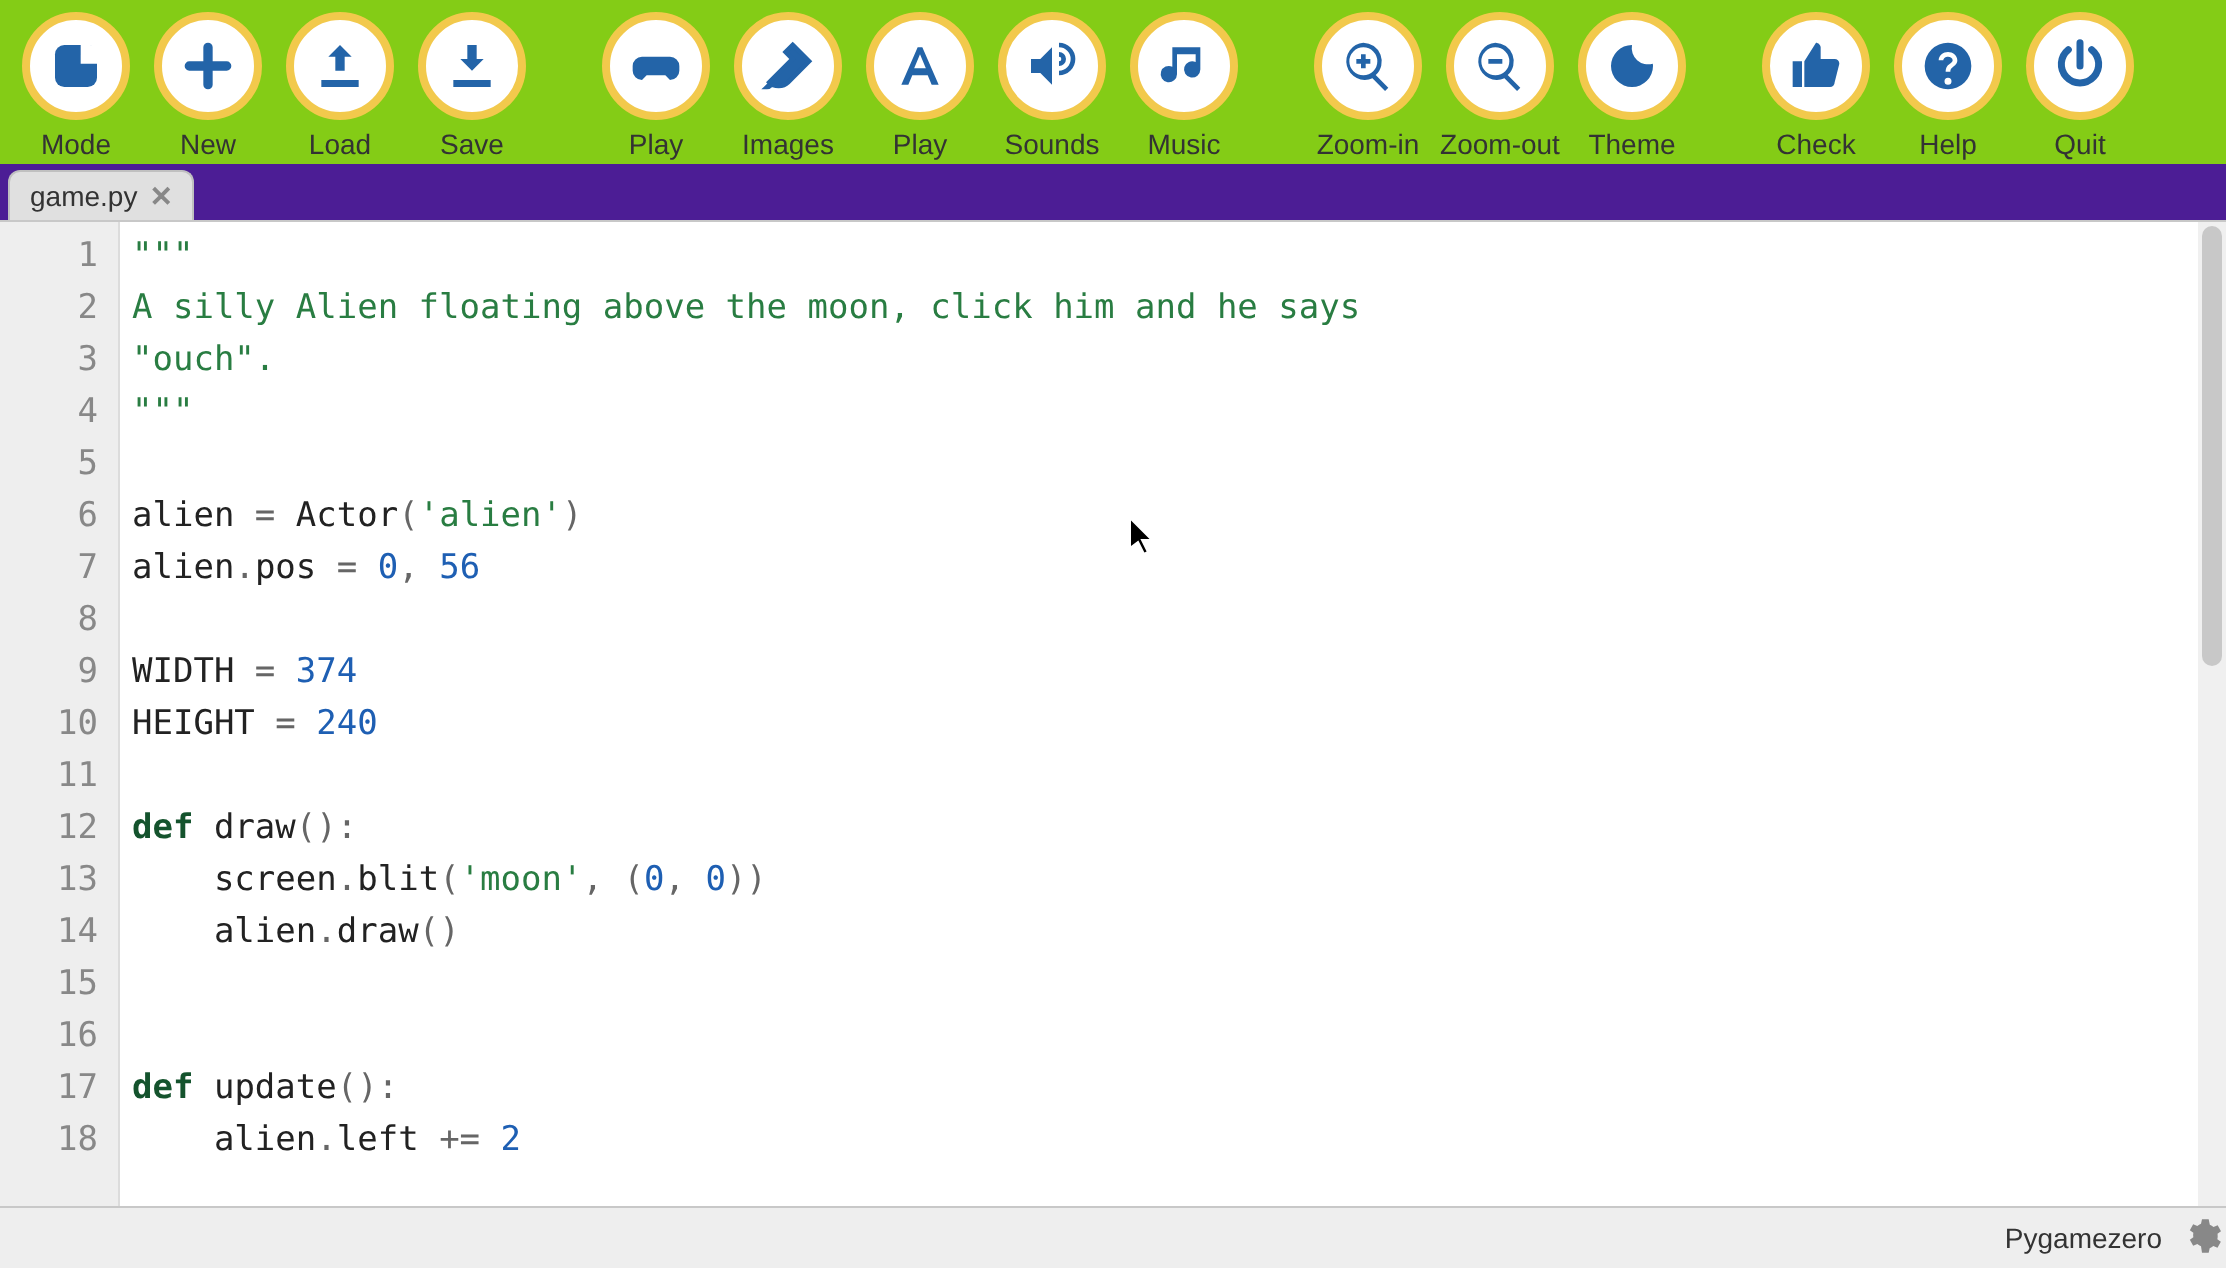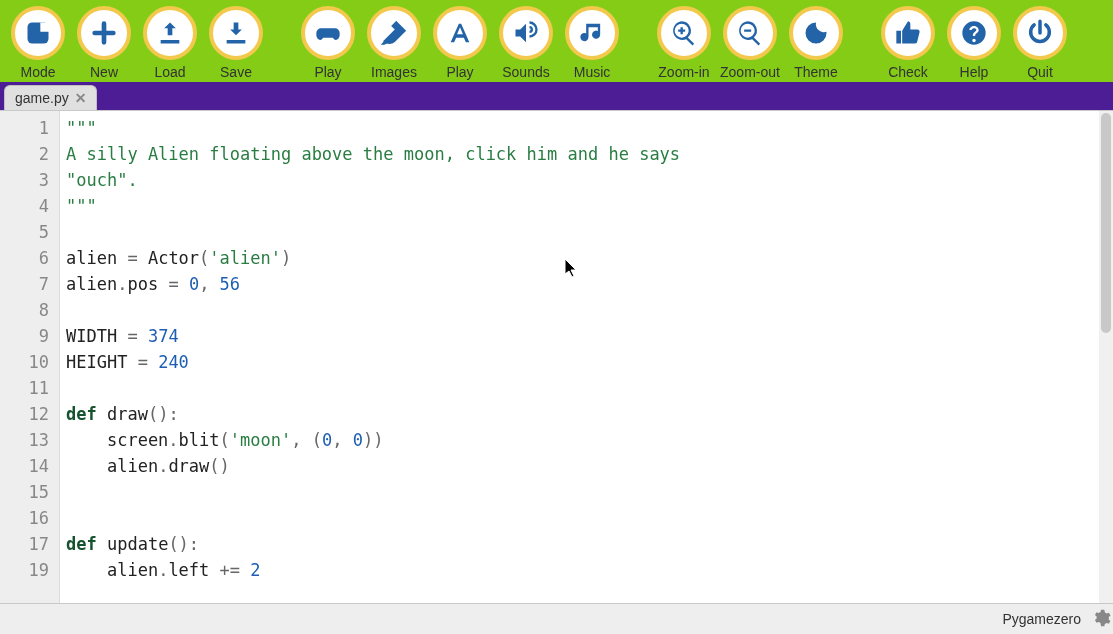--- a/index.html
+++ b/index.html
@@ -300,21 +300,21 @@
       <div class="ln">8</div>
       <div class="ln">9</div>
       <div class="ln">10</div>
       <div class="ln">11</div>
       <div class="ln">12</div>
       <div class="ln">13</div>
       <div class="ln">14</div>
       <div class="ln">15</div>
       <div class="ln">16</div>
       <div class="ln">17</div>
-      <div class="ln">19</div>
+      <div class="ln">18</div>
     </div>
   <div class="code" id="code"><div><span class="tok-str">"""</span></div><div><span class="tok-str">A silly Alien floating above the moon, click him and he says</span></div><div><span class="tok-str">"ouch".</span></div><div><span class="tok-str">"""</span></div><div>&nbsp;</div><div><span class="tok-name">alien </span><span class="tok-op">= </span><span class="tok-name">Actor</span><span class="tok-op">(</span><span class="tok-str">'alien'</span><span class="tok-op">)</span></div><div><span class="tok-name">alien</span><span class="tok-op">.</span><span class="tok-name">pos </span><span class="tok-op">= </span><span class="tok-num">0</span><span class="tok-op">, </span><span class="tok-num">56</span></div><div>&nbsp;</div><div><span class="tok-name">WIDTH </span><span class="tok-op">= </span><span class="tok-num">374</span></div><div><span class="tok-name">HEIGHT </span><span class="tok-op">= </span><span class="tok-num">240</span></div><div>&nbsp;</div><div><span class="tok-kw">def </span><span class="tok-fn">draw</span><span class="tok-op">():</span></div><div><span class="tok-name">    screen</span><span class="tok-op">.</span><span class="tok-name">blit</span><span class="tok-op">(</span><span class="tok-str">'moon'</span><span class="tok-op">, (</span><span class="tok-num">0</span><span class="tok-op">, </span><span class="tok-num">0</span><span class="tok-op">))</span></div><div><span class="tok-name">    alien</span><span class="tok-op">.</span><span class="tok-name">draw</span><span class="tok-op">()</span></div><div>&nbsp;</div><div>&nbsp;</div><div><span class="tok-kw">def </span><span class="tok-fn">update</span><span class="tok-op">():</span></div><div><span class="tok-name">    alien</span><span class="tok-op">.</span><span class="tok-name">left </span><span class="tok-op">+= </span><span class="tok-num">2</span></div></div>
   <div class="scrollbar">
     <div class="thumb"></div>
   </div>
   <svg class="cursor-pointer" width="14" height="20" viewBox="0 0 14 20">
       <path d="M0 0 L0 15 L4 12 L7 18 L9 17 L6 11 L11 11 Z" fill="#000" stroke="#fff" stroke-width="1"></path>
     </svg>
 </div>
 

